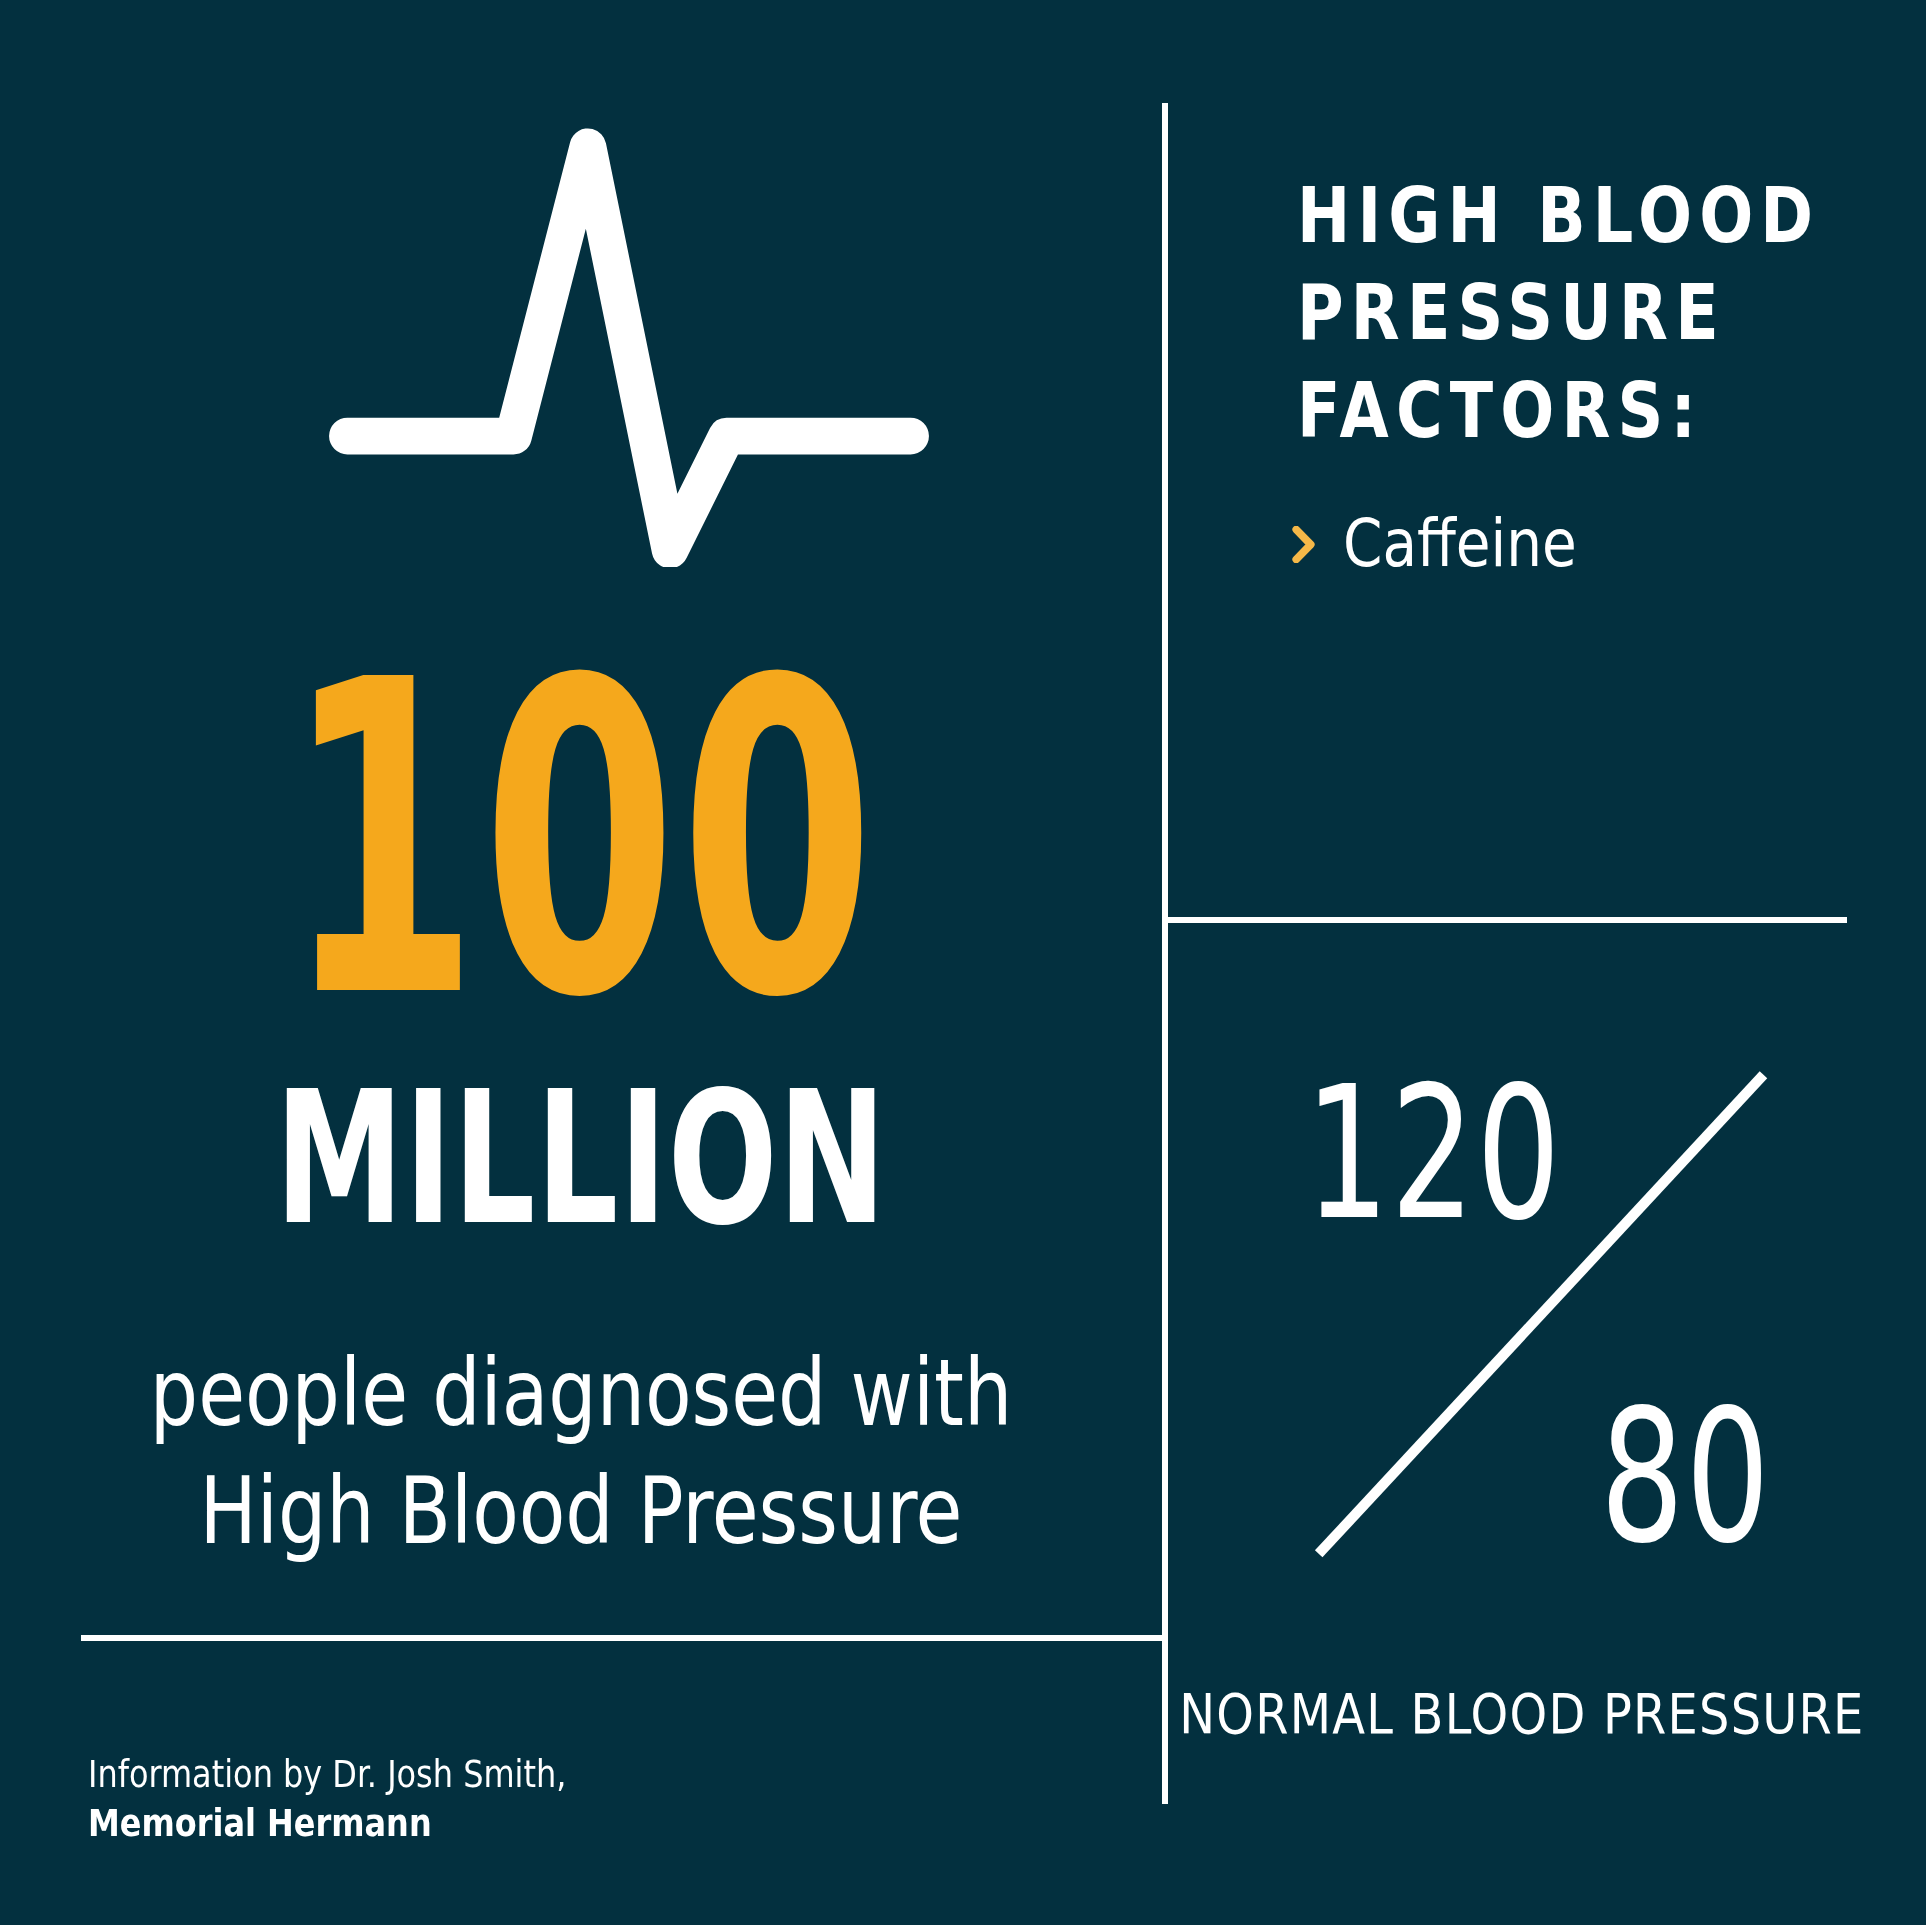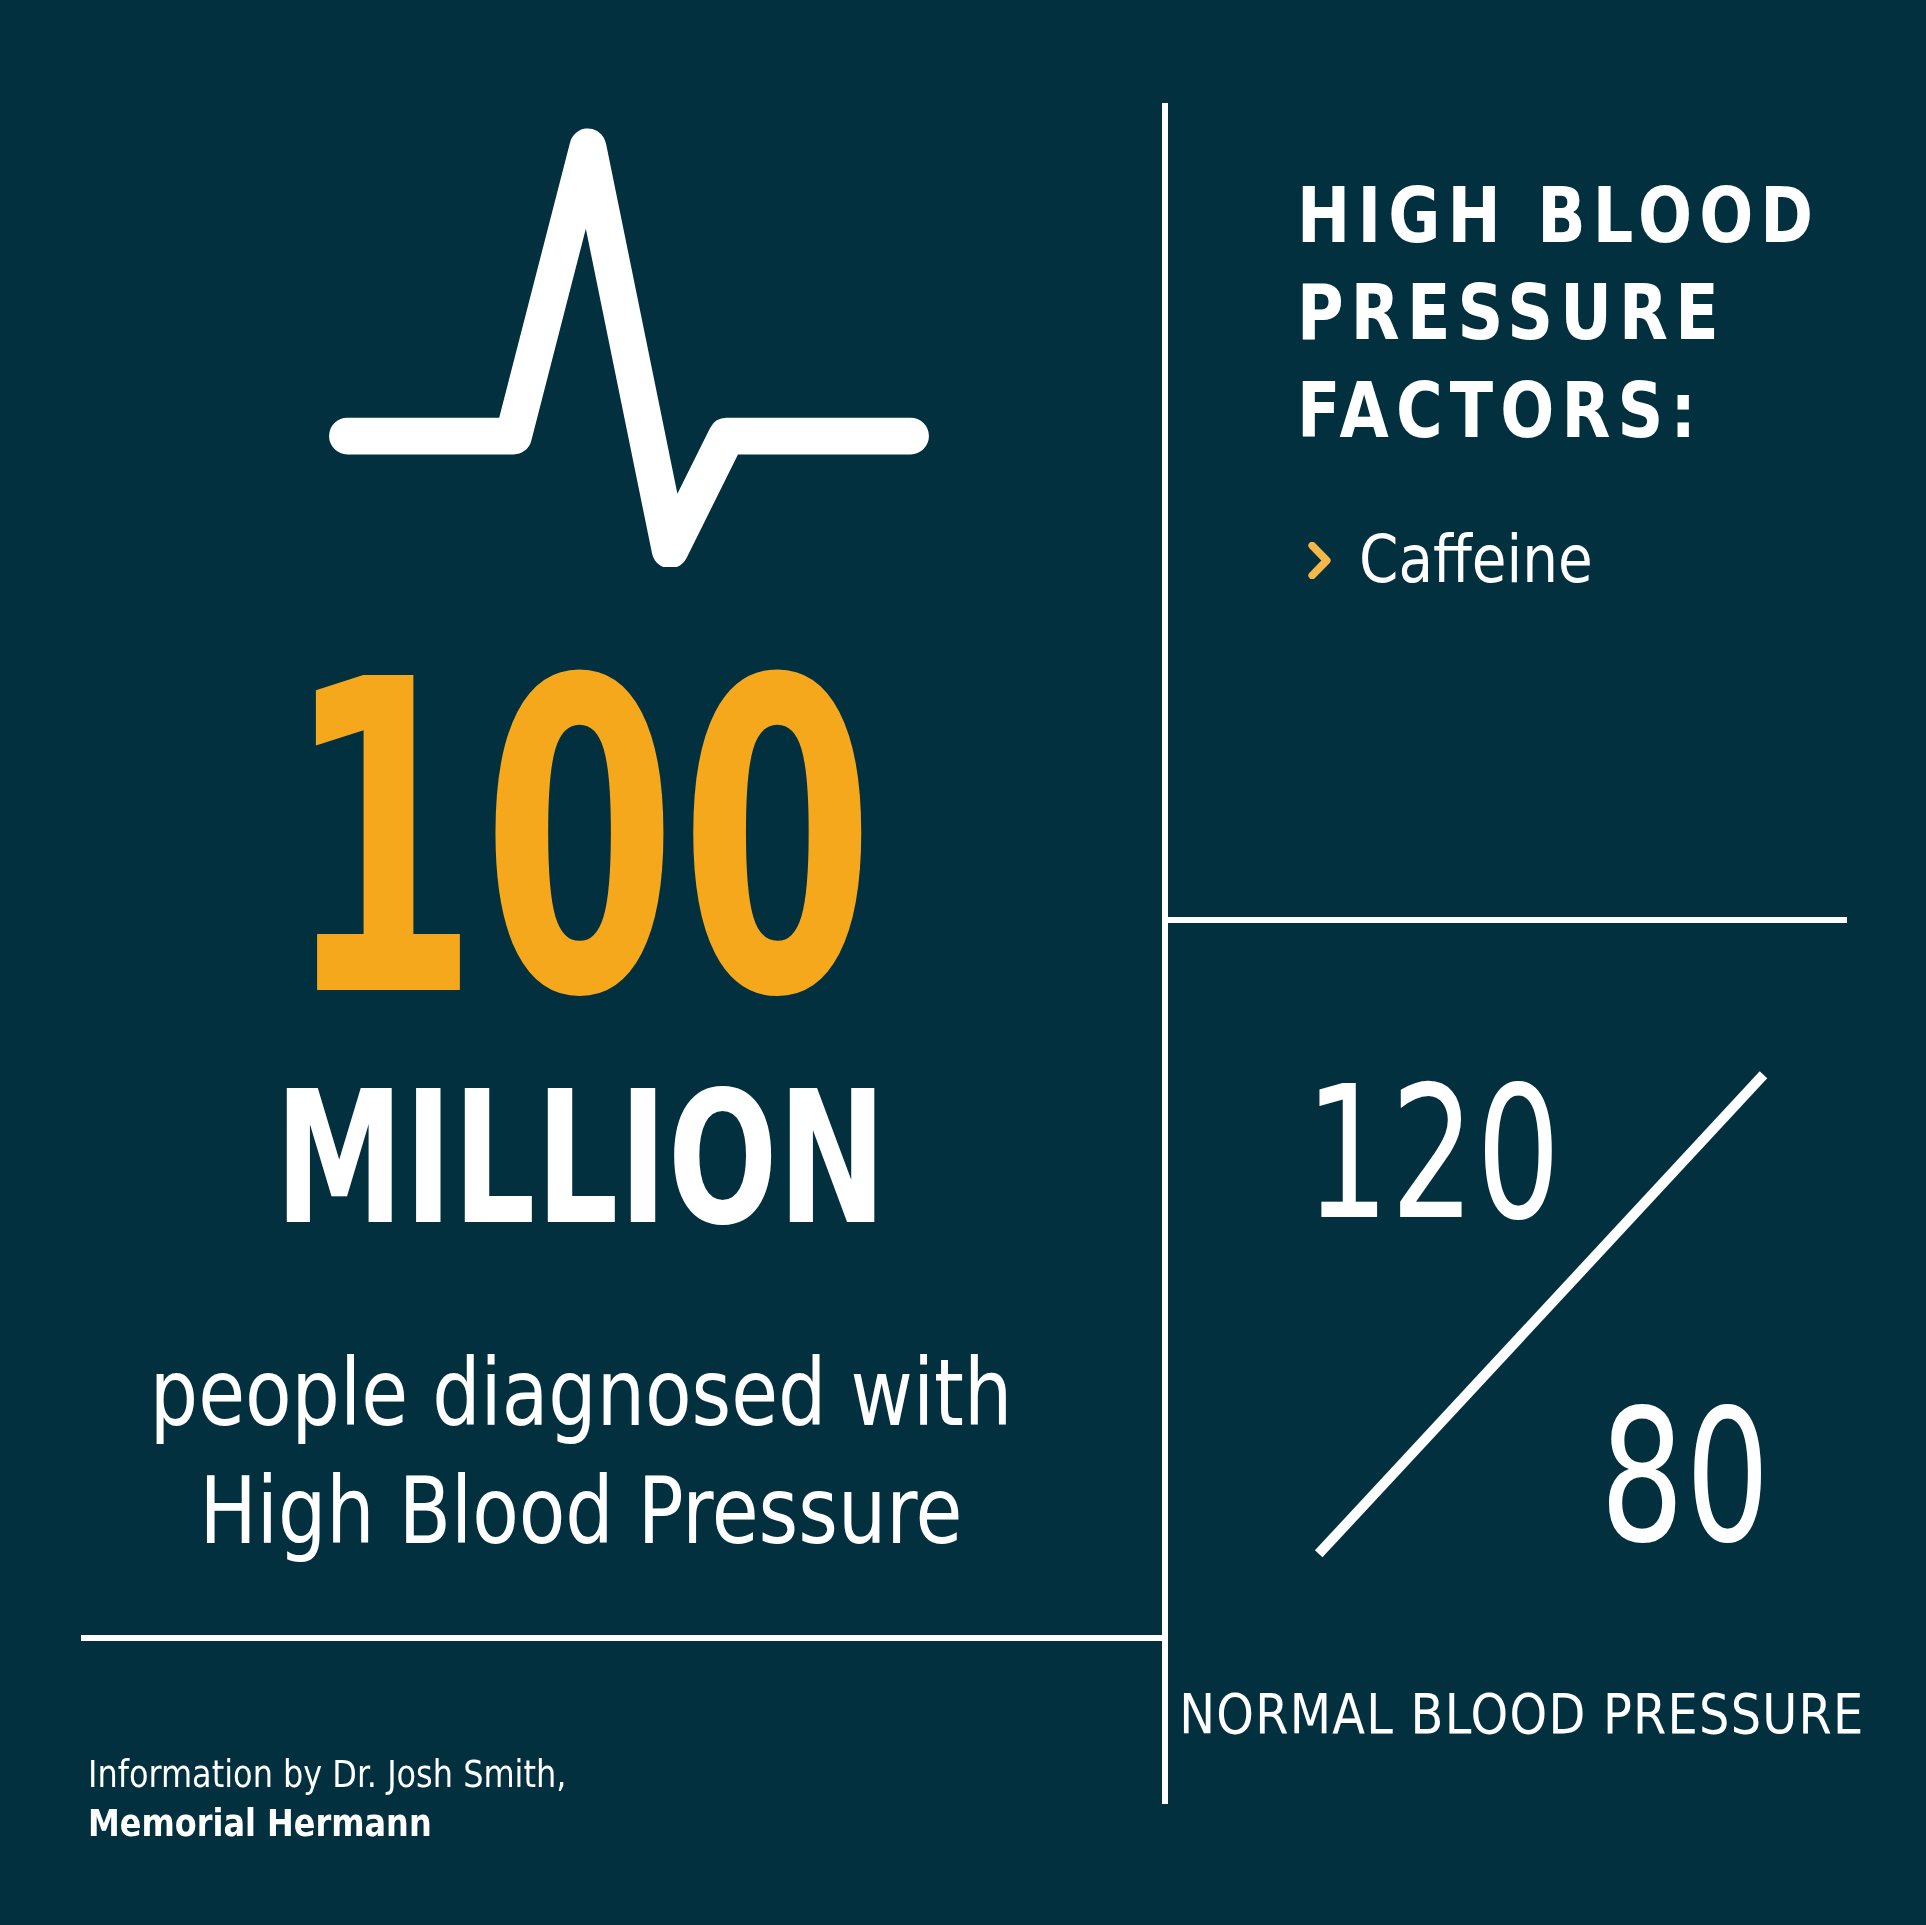--- a/index.html
+++ b/index.html
@@ -129,21 +129,21 @@
     letter-spacing: 7.7px;
     transform: scaleX(0.93);
     transform-origin: 0% 50%;
   }
   #factors-heading .heading-line { display: block; white-space: nowrap; }
 
   #factors-list {
     position: absolute;
     left: 1292px;
     top: 507px;
-    margin: 16px;
+    margin: 0;
     padding: 0;
     list-style: none;
   }
   .factor-item {
     display: flex;
     align-items: center;
     height: 74px;
     white-space: nowrap;
   }
   .chevron-icon {

